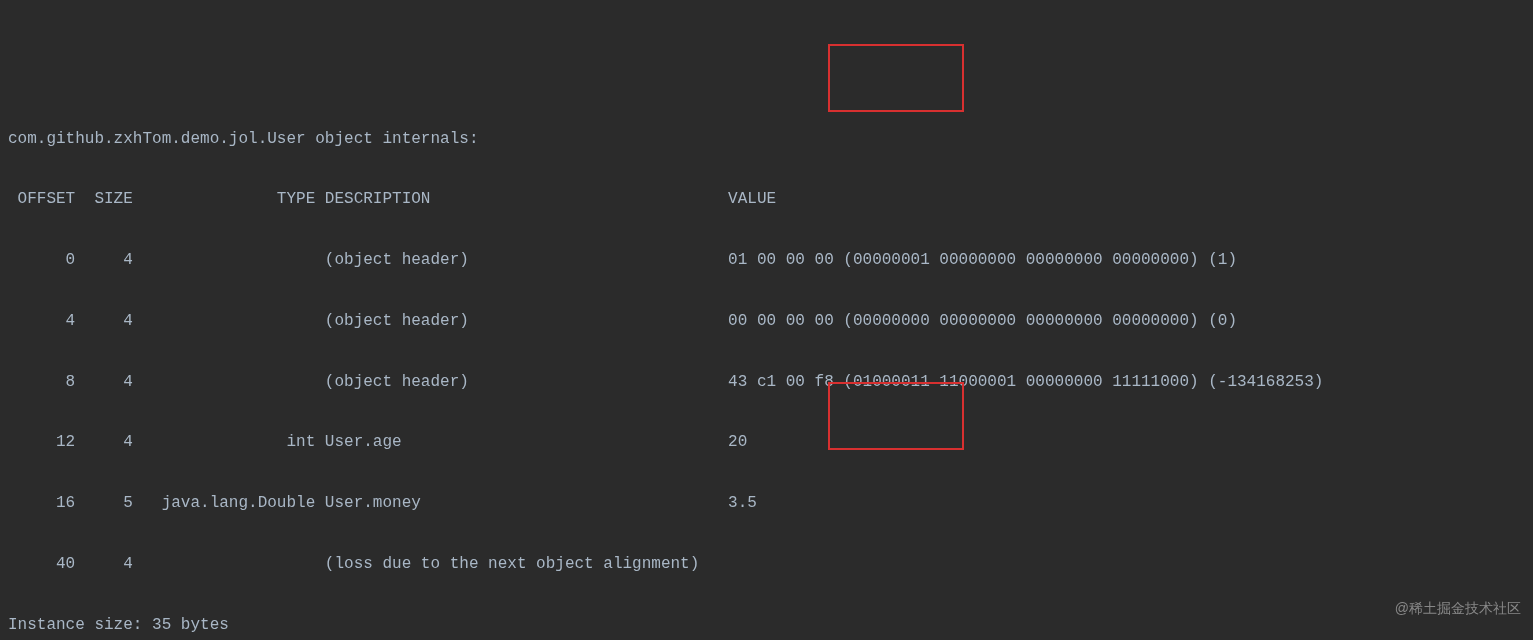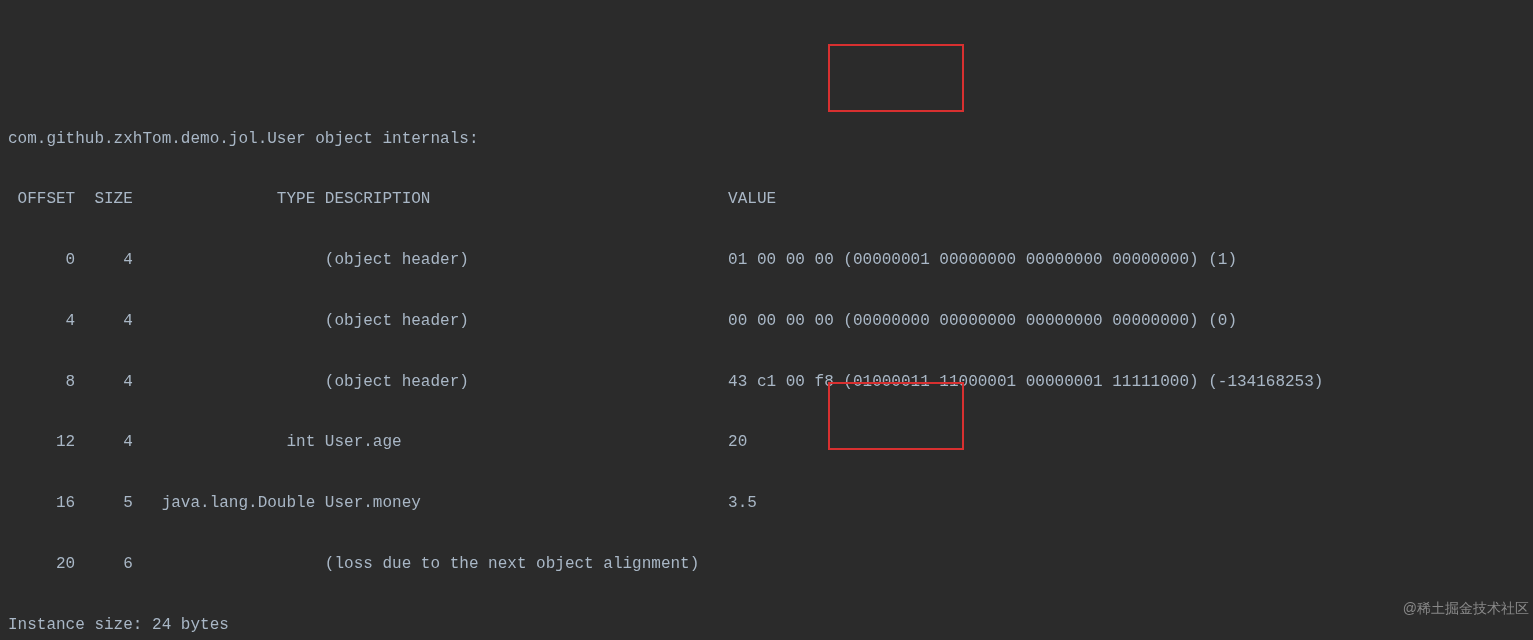--- a/index.html
+++ b/index.html
@@ -30,41 +30,41 @@
     position: absolute;
     border: 2px solid #d83030;
     left: 828px;
     top: 382px;
     width: 136px;
     height: 68px;
     pointer-events: none;
   }
   .watermark {
     position: absolute;
-    right: 4px;
+    right: 12px;
     bottom: 18px;
     color: #888;
     font-size: 14px;
     font-family: sans-serif;
   }
 </style>
 </head>
 <body>
 
 
 
 <span class="line">com.github.zxhTom.demo.jol.User object internals:</span>
 <span class="line"> OFFSET  SIZE               TYPE DESCRIPTION                               VALUE</span>
 <span class="line">      0     4                    (object header)                           01 00 00 00 (00000001 00000000 00000000 00000000) (1)</span>
 <span class="line">      4     4                    (object header)                           00 00 00 00 (00000000 00000000 00000000 00000000) (0)</span>
-<span class="line">      8     4                    (object header)                           43 c1 00 f8 (01000011 11000001 00000001 11111000) (-134168253)</span>
+<span class="line">      8     4                    (object header)                           43 c1 00 f8 (01000011 11000001 00000000 11111000) (-134168253)</span>
 <span class="line">     12     4                int User.age                                  20</span>
 <span class="line">     16     5   java.lang.Double User.money                                3.5</span>
-<span class="line">     20     6                    (loss due to the next object alignment)</span>
-<span class="line">Instance size: 24 bytes</span>
+<span class="line">     40     4                    (loss due to the next object alignment)</span>
+<span class="line">Instance size: 35 bytes</span>
 
 
 
 
 
 
 
 
 
 

